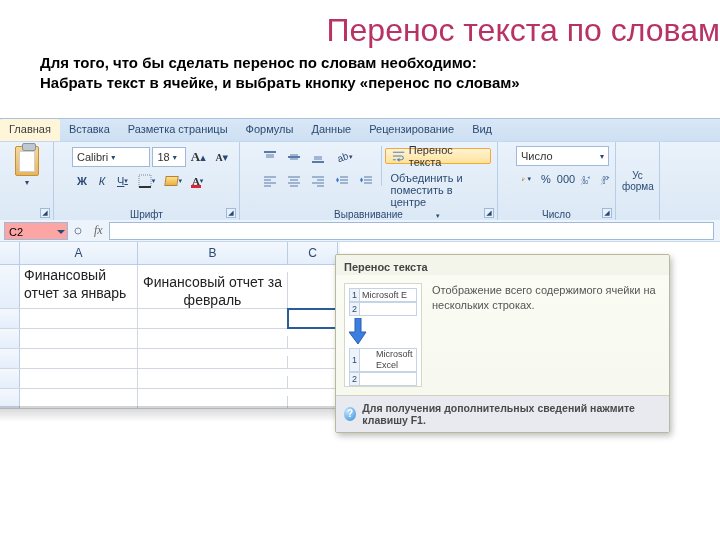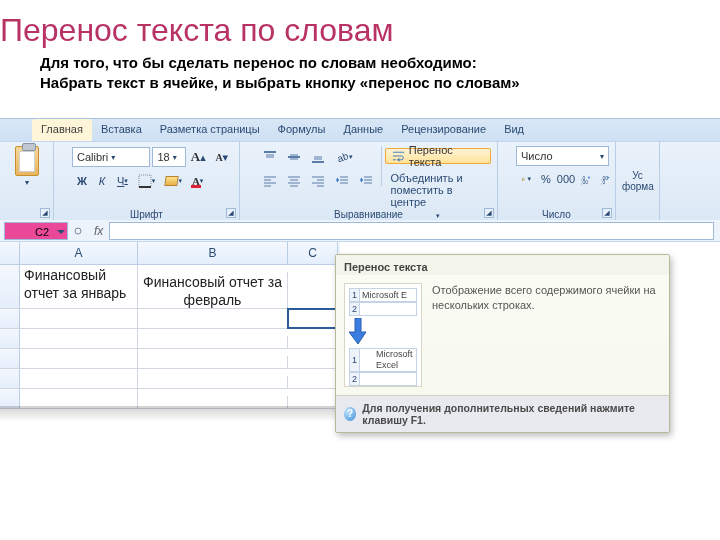--- a/index.html
+++ b/index.html
@@ -9,21 +9,21 @@
     height: 540px;
     background: #fff;
     font-family: Arial, sans-serif;
     overflow: hidden;
     position: relative;
   }
   .slide-title {
     color: #b83264;
     font-size: 32px;
     font-weight: normal;
-    text-align: left;
+    text-align: right;
     padding: 12px 0 4px 0;
     font-family: Arial, sans-serif;
   }
   .slide-desc {
     color: #000;
     font-size: 15px;
     font-weight: bold;
     padding: 0 40px 6px 40px;
     line-height: 1.35;
   }
@@ -45,21 +45,20 @@
   }
   .tab {
     padding: 4px 9px 0 9px;
     cursor: default;
   }
   .tab.active {
     background: #fff6d9;
     border-top-left-radius: 3px;
     border-top-right-radius: 3px;
     color: #3b3b3b;
-    margin-left: 32px;
   }
   .ribbon {
     display: flex;
     background: linear-gradient(#eaf2fb,#dbe8f5);
     height: 80px;
     border-top: 1px solid #c3d7ee;
   }
   .group {
     border-right: 1px solid #b9cee6;
     padding: 4px 6px 0 6px;
@@ -102,25 +101,25 @@
   .merge-btn{
     display:flex;align-items:center;gap:4px;height:16px;
     padding:0 6px;font-size:11px;color:#2b4a73;flex-direction:column;
   }
   
   .fbar{
     position:absolute;left:0;top:220px;width:720px;height:22px;
     background:#edf3fa;border-bottom:1px solid #c3d7ee;display:flex;align-items:center;
   }
   .namebox{
-    width:64px;height:18px;background:#ec4899;border:1px solid #9fb9d8;
-    margin-left:4px;font-size:11px;padding:0 18px 0 4px;line-height:18px;position:relative;text-align:right;
+    width:64px;height:18px;background:#fca5a5;border:1px solid #9fb9d8;
+    margin-left:4px;font-size:11px;padding:0 18px 0 4px;line-height:18px;position:relative;
   }
   .namebox::after{content:"";position:absolute;right:2px;top:7px;border:4px solid transparent;border-top-color:#2b4a73;}
-  .fx{font-style:italic;font-size:12px;color:#666;margin:0 6px;font-family:Liberation Sans, sans-serif;}
+  .fx{font-style:italic;font-size:12px;color:#666;margin:0 6px;font-family:Liberation Serif, serif;}
   .fxin{flex:1;height:18px;background:#fff;border:1px solid #9fb9d8;margin-right:6px;}
   
   .sheet{
     position:absolute;left:0;top:242px;width:340px;
     font-size:13px;color:#222;
   }
   .colhdrs{display:flex;background:linear-gradient(#f4f8fd,#e4eefb);border-bottom:1px solid #b9cee6;}
   .sel-all{width:20px;height:22px;border-right:1px solid #b9cee6;}
   .ch{height:22px;border-right:1px solid #b9cee6;text-align:center;line-height:22px;color:#2b4a73;font-size:12px;}
   .ch.A{width:118px;}

